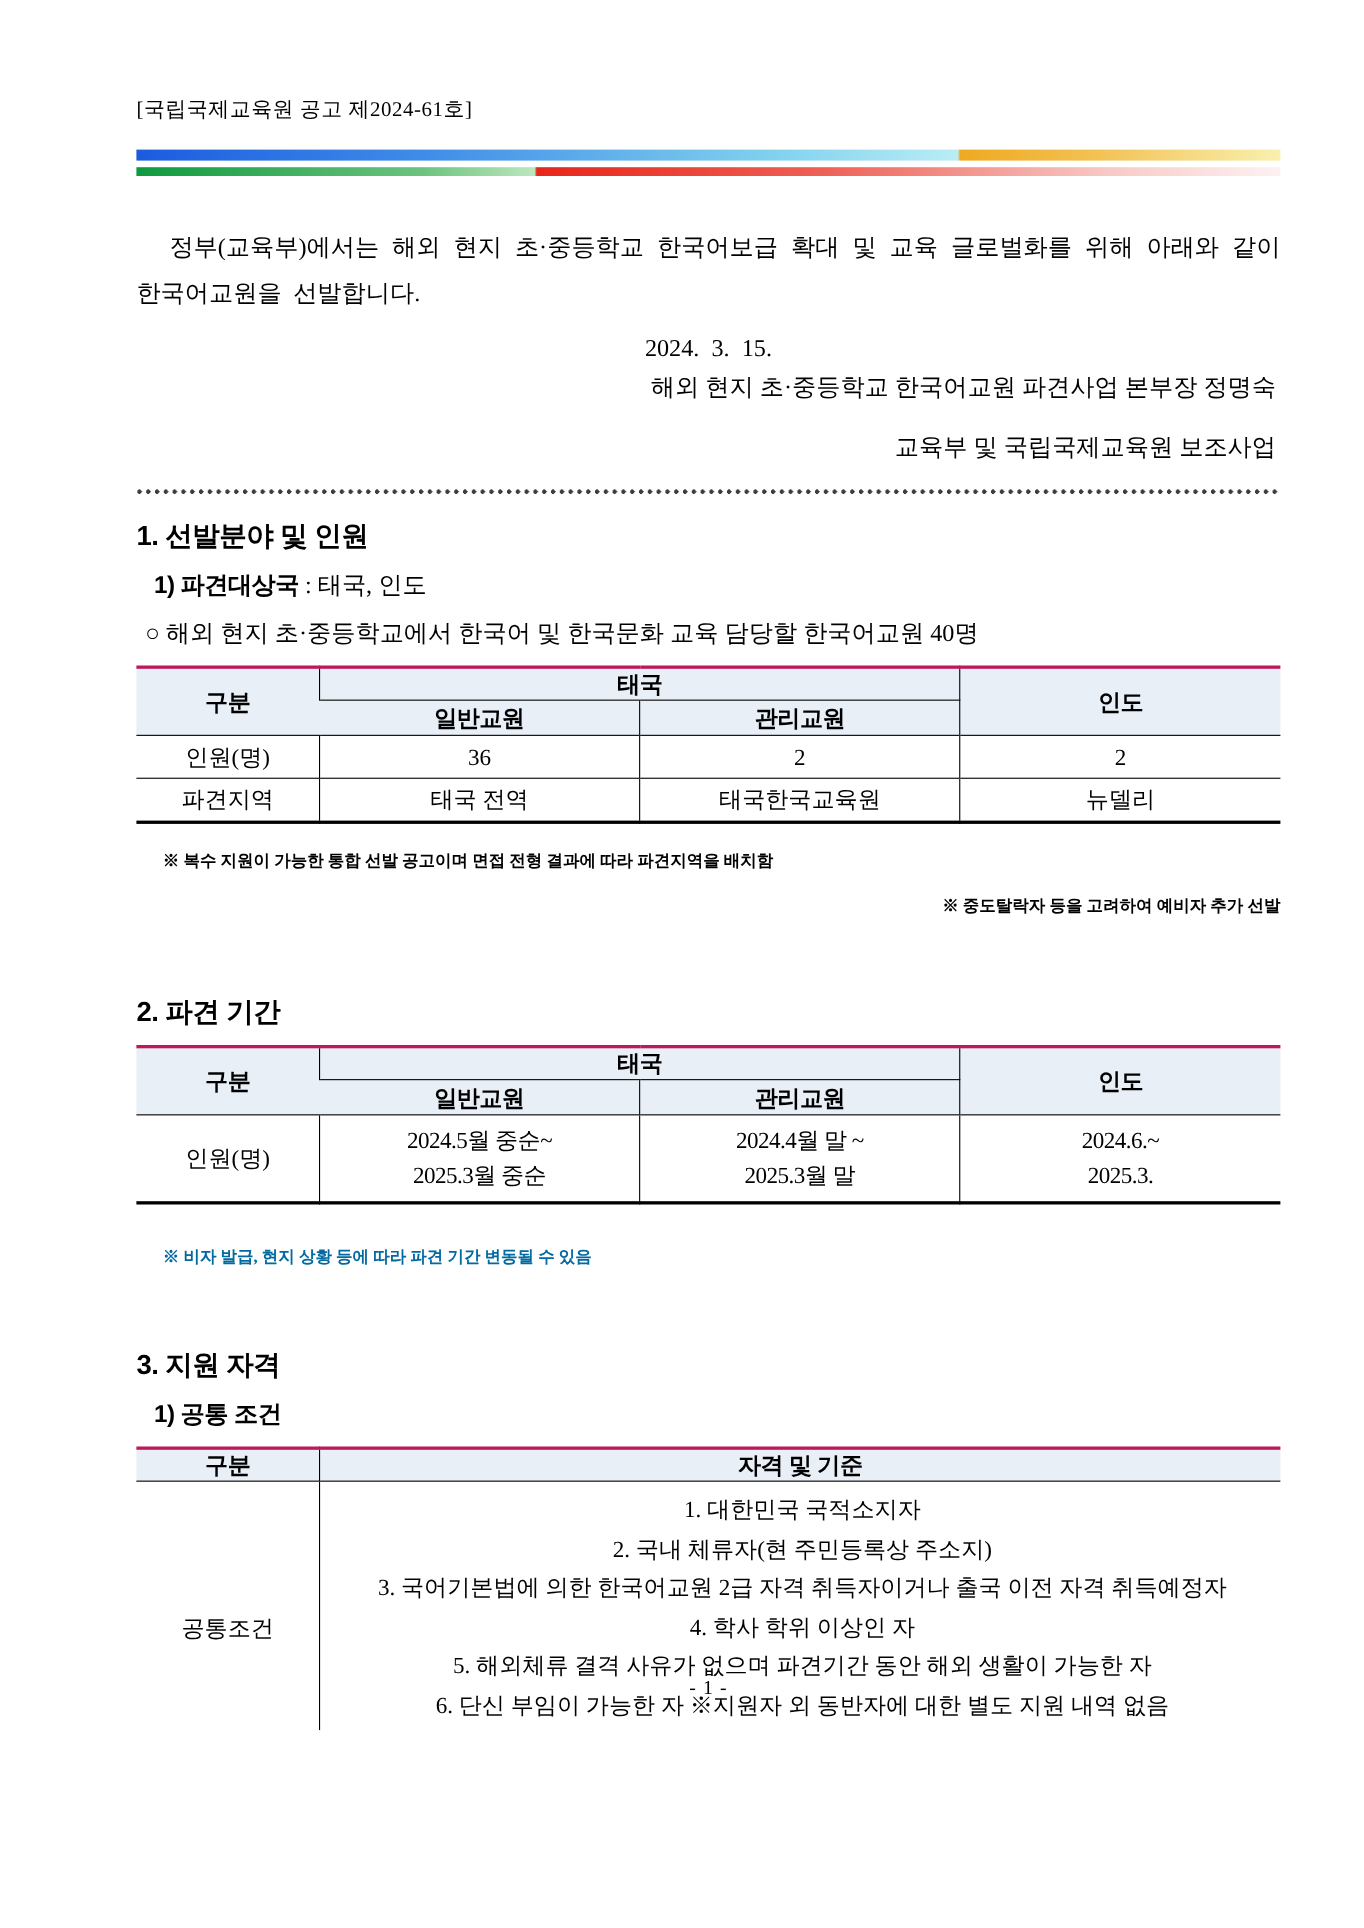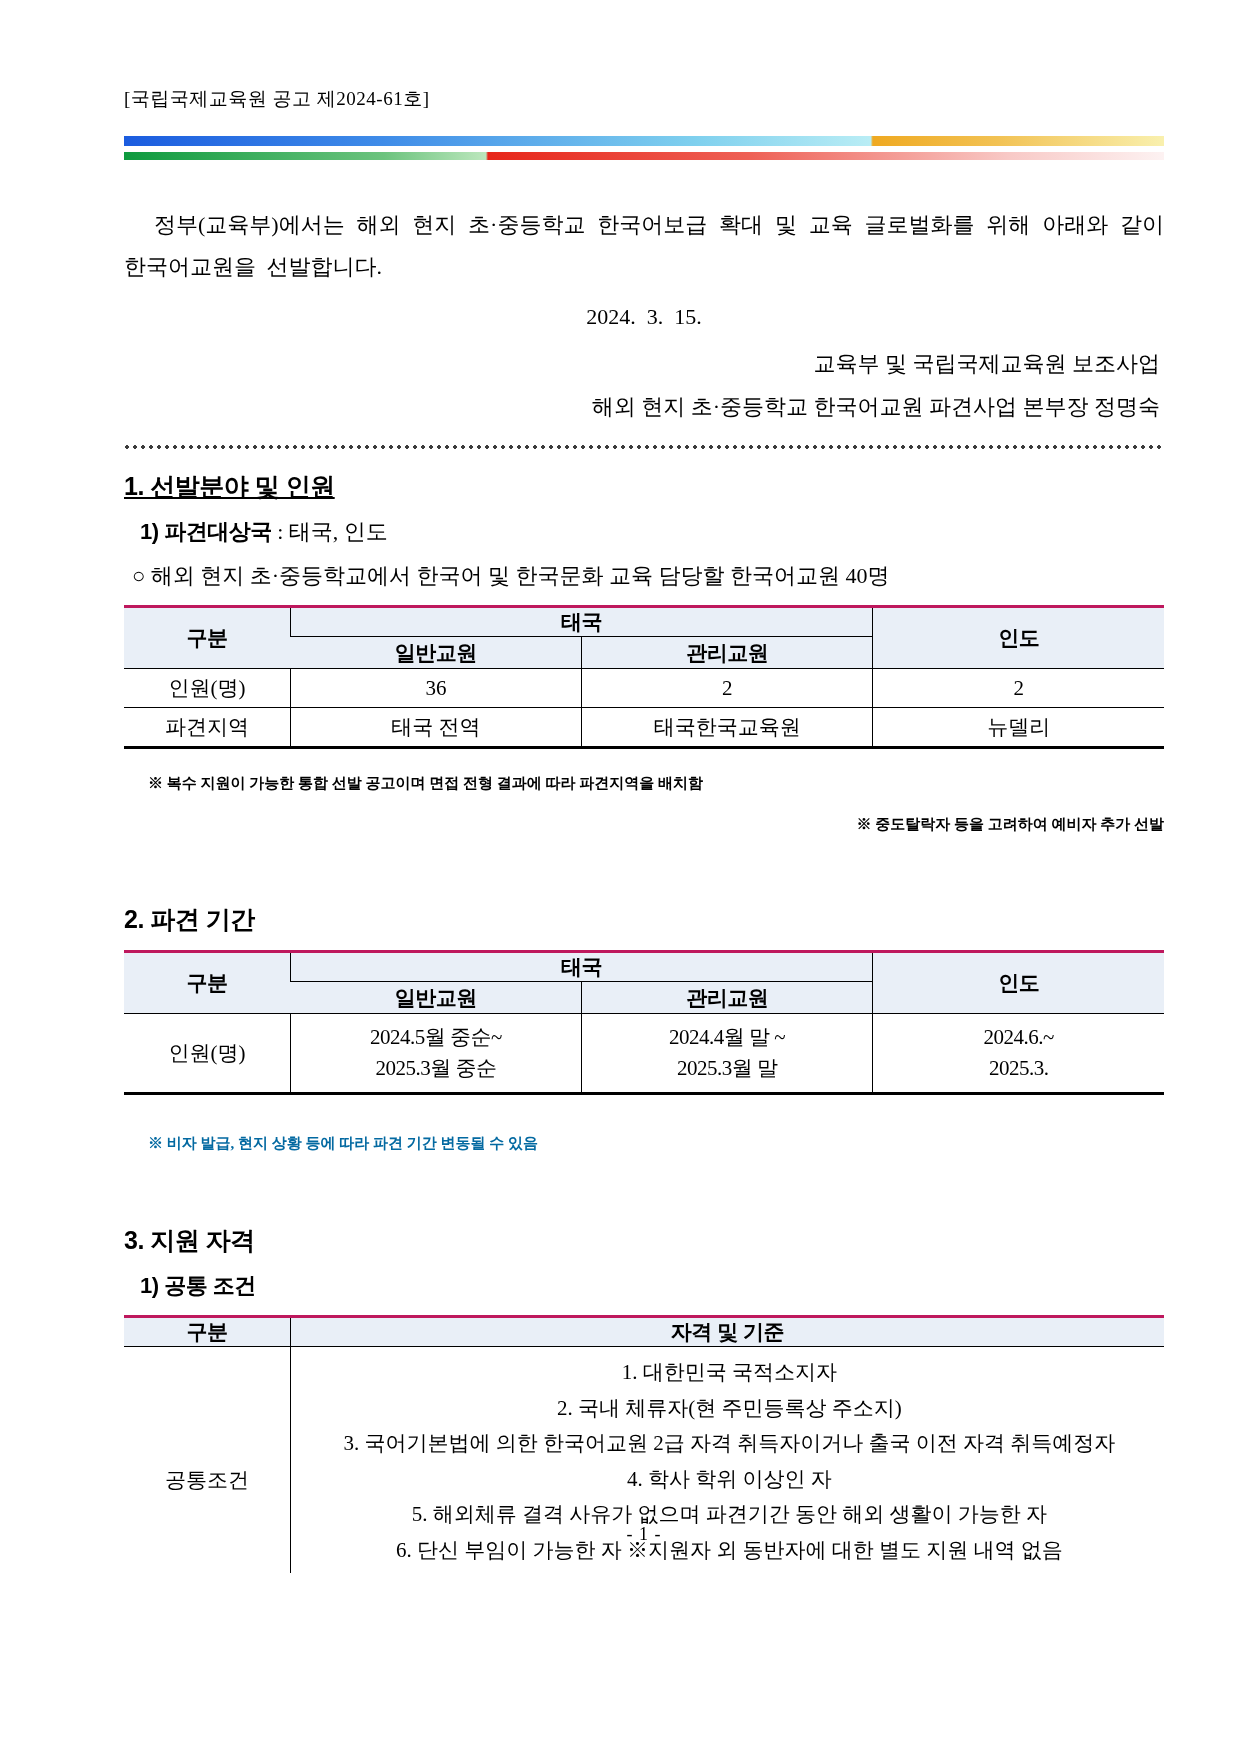--- a/index.html
+++ b/index.html
@@ -49,21 +49,21 @@
   .dotted-divider {
     margin-top: 16px; height: 6px;
     background-image: radial-gradient(circle 2px at 3px 3px, #3c3c3c 95%, transparent);
     background-size: 8px 6px; background-repeat: repeat-x;
   }
 
   .section-heading {
     font-family: "Liberation Sans", sans-serif; font-weight: 700;
     font-size: 25px; letter-spacing: -0.5px; margin: 0;
   }
-  .mt-sec1 { margin-top: 20px; text-decoration: underline; }
+  .mt-sec1 { margin-top: 20px; }
   .mt-sec2 { margin-top: 58px; }
   .mt-sec3 { margin-top: 60px; }
 
   .sub-item { margin-top: 14px; padding-left: 16px; font-size: 22px; }
   .sub-item .lbl { font-family: "Liberation Sans", sans-serif; font-weight: 700; letter-spacing: -0.5px; }
   .sub-item .rest { font-family: "Liberation Serif", serif; font-weight: 400; }
   .bullet-line { margin-top: 14px; padding-left: 8px; font-size: 22px; }
 
   table { width: 100%; border-collapse: collapse; table-layout: fixed; }
   .doc-table {
@@ -111,22 +111,22 @@
 <div class="page">
 
   <div class="notice-no">[국립국제교육원 공고 제2024-61호]</div>
 
   <div class="bar-top"></div>
   <div class="bar-bottom"></div>
 
   <p class="intro">정부(교육부)에서는 해외 현지 초·중등학교 한국어보급 확대 및 교육 글로벌화를 위해 아래와 같이 한국어교원을 선발합니다.</p>
 
   <div class="date-line">2024.  3.  15.</div>
+  <div class="sig">해외 현지 초·중등학교 한국어교원 파견사업 본부장 정명숙</div>
   <div class="sig first">교육부 및 국립국제교육원 보조사업</div>
-  <div class="sig">해외 현지 초·중등학교 한국어교원 파견사업 본부장 정명숙</div>
 
   <div class="dotted-divider"></div>
 
   <h2 class="section-heading mt-sec1">1. 선발분야 및 인원</h2>
   <div class="sub-item">
     <span class="lbl">1) 파견대상국</span><span class="rest"> : 태국, 인도</span>
   </div>
   <div class="bullet-line">○ 해외 현지 초·중등학교에서 한국어 및 한국문화 교육 담당할 한국어교원 40명</div>
 
   <table class="doc-table t1">

